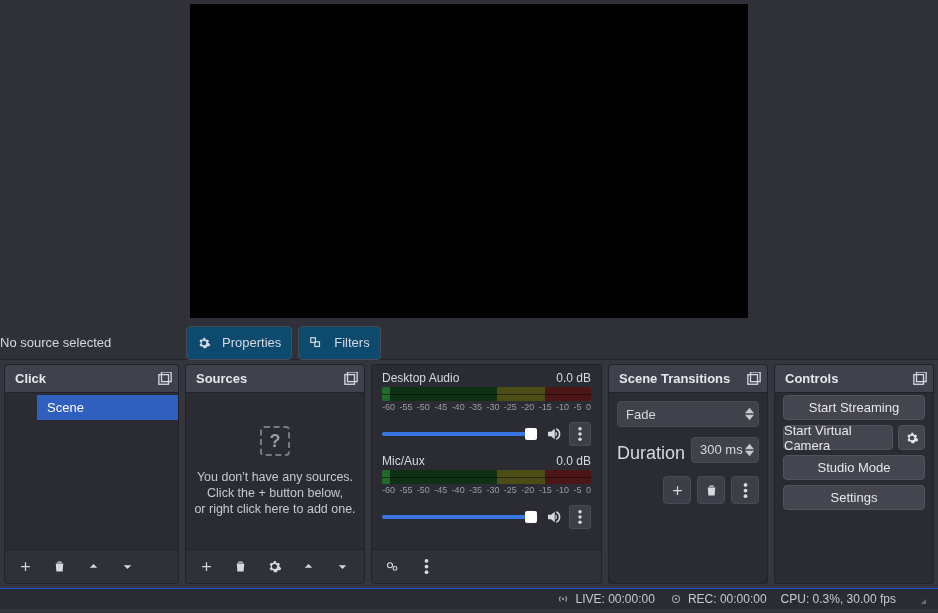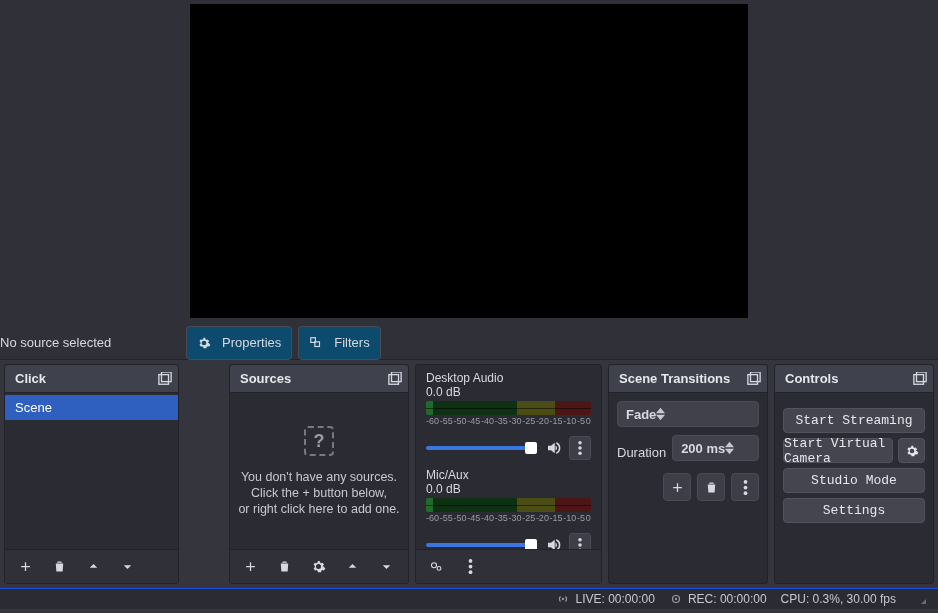--- a/index.html
+++ b/index.html
@@ -125,24 +125,25 @@
   
   .dock.scenes { flex: 0 0 175px; }
   .scene-list { padding: 2px 0; }
   .scene-item {
     padding: 5px 10px;
     font-size: 13px;
   }
   .scene-item.selected {
     background: #2f5fbf;
     color: #fff;
-  }
-
-  
-  .dock.sources { flex: 0 0 180px; margin-left: 44px; }
+    margin-left: 32px;
+  }
+
+  
+  .dock.sources { flex: 0 0 180px; }
   .sources-empty {
     display: flex;
     flex-direction: column;
     align-items: center;
     justify-content: center;
     gap: 2px;
     height: 100%;
     text-align: center;
     color: #c6c8d0;
     font-size: 12.5px;
@@ -153,21 +154,21 @@
     border: 2px dashed #777882;
     border-radius: 4px;
     display: flex; align-items: center; justify-content: center;
     color: #9a9ba6; font-weight: bold; font-size: 18px;
     margin-bottom: 12px;
   }
 
   
   .dock.mixer { flex: 1 1 auto; }
   .audio-ch { padding: 6px 10px 2px 10px; }
-  .audio-row1 { display: flex; justify-content: space-between; align-items: baseline; font-size: 12px; flex-direction: column; }
+  .audio-row1 { display: flex; justify-content: space-between; align-items: baseline; font-size: 12px; }
   .meter {
     height: 14px;
     margin-top: 2px;
     position: relative;
     background: linear-gradient(to right,
       #1f6b2a 0%, #1f6b2a 55%,
       #a8a82f 55%, #a8a82f 78%,
       #a83030 78%, #a83030 100%);
     border-radius: 2px;
     overflow: hidden;
@@ -229,35 +230,34 @@
   
   .dock.transitions { flex: 0 0 160px; }
   .trans-body { padding: 8px; display: flex; flex-direction: column; gap: 8px; }
   .select-row, .spin-row { display: flex; align-items: center; gap: 6px; }
   .select-box, .spin-box {
     flex: 1;
     height: 26px;
     background: #40414b;
     border: 1px solid #4a4b55;
     border-radius: 4px;
-    display: flex; align-items: center; justify-content: flex-start;
+    display: flex; align-items: center; justify-content: space-between;
     padding: 0 4px 0 8px;
     font-size: 13px;
-    font-weight: bold;
   }
   .spinner-arrows {
     display: flex; flex-direction: column; gap: 0;
   }
   .spinner-arrows svg { width: 9px; height: 7px; fill: #c6c8d0; cursor: pointer; }
   .trans-btn-row { display: flex; gap: 6px; justify-content: flex-end; margin-top: 4px; }
-  .duration-label { font-size: 13px; flex: 0 0 auto; margin-top: 8px; }
+  .duration-label { font-size: 18px; flex: 0 0 auto; margin-top: 8px; }
 
   
   .dock.controls { flex: 0 0 160px; }
-  .ctrl-body { padding: 15px 8px; display: flex; flex-direction: column; gap: 5px; font-family: Liberation Mono, monospace; }
+  .ctrl-body { padding: 2px 8px; display: flex; flex-direction: column; gap: 5px; }
   .ctrl-btn {
     height: 25px;
     background: #44454f;
     border: 1px solid #52535e;
     border-radius: 4px;
     display: flex; align-items: center; justify-content: center;
     font-size: 13px;
     color: #e6e7eb;
     cursor: pointer;
   }
@@ -519,21 +519,21 @@
               </svg>
             <svg viewBox="0 0 10 6">
                 <path d="M5 6L0 0h10z"></path>
               </svg>
           </div>
         </div>
       </div>
       <div class="spin-row">
         <span class="duration-label">Duration</span>
         <div class="spin-box">
-          <span>200 ms</span>
+          <span>300 ms</span>
           <div class="spinner-arrows">
             <svg viewBox="0 0 10 6">
                 <path d="M5 0l5 6H0z"></path>
               </svg>
             <svg viewBox="0 0 10 6">
                 <path d="M5 6L0 0h10z"></path>
               </svg>
           </div>
         </div>
       </div>

